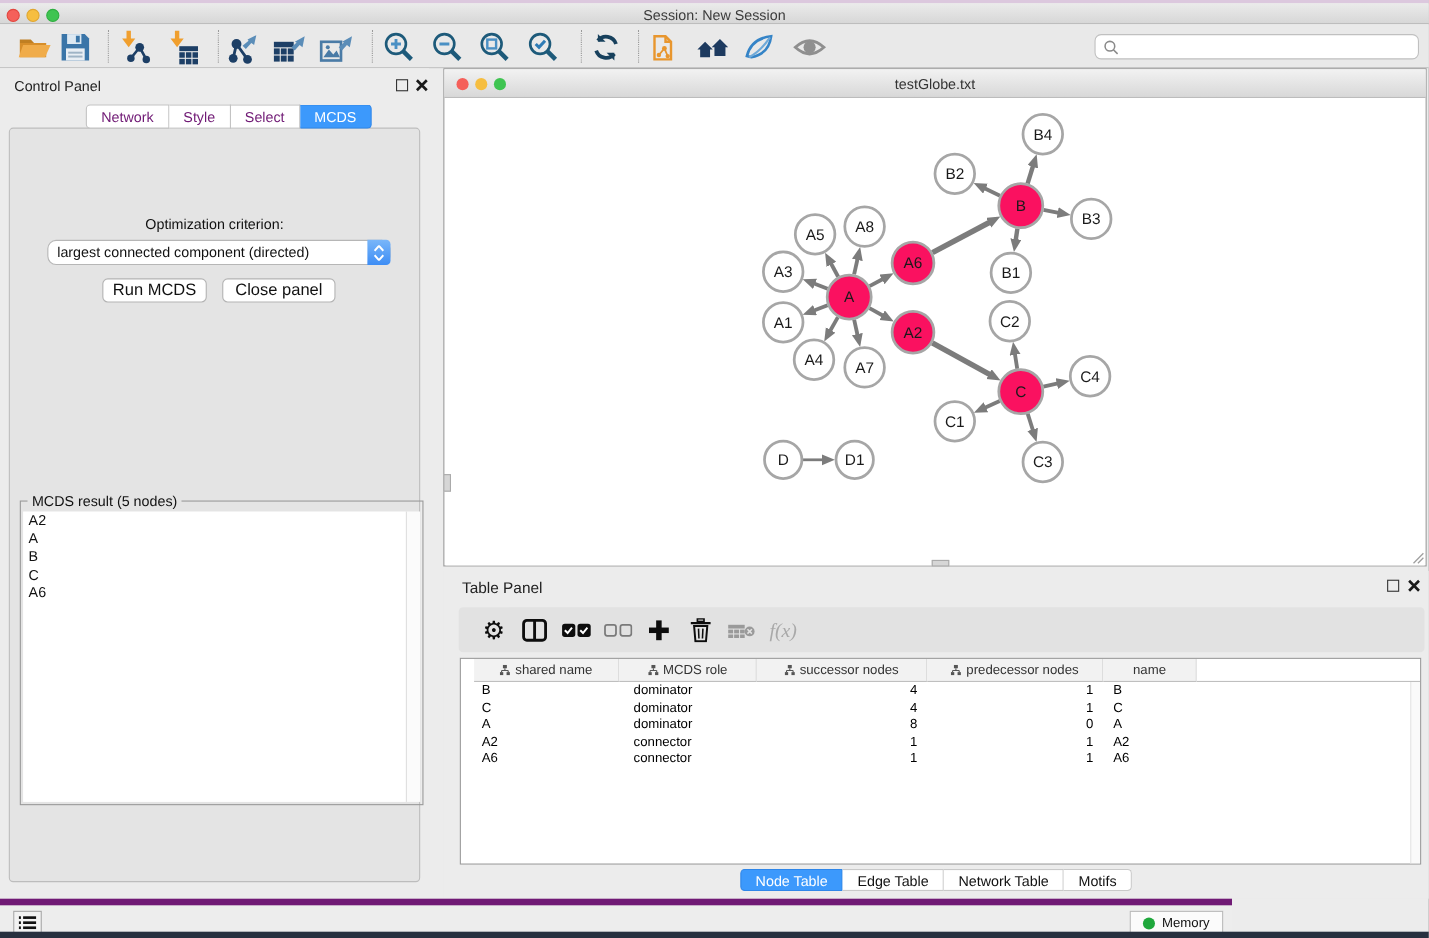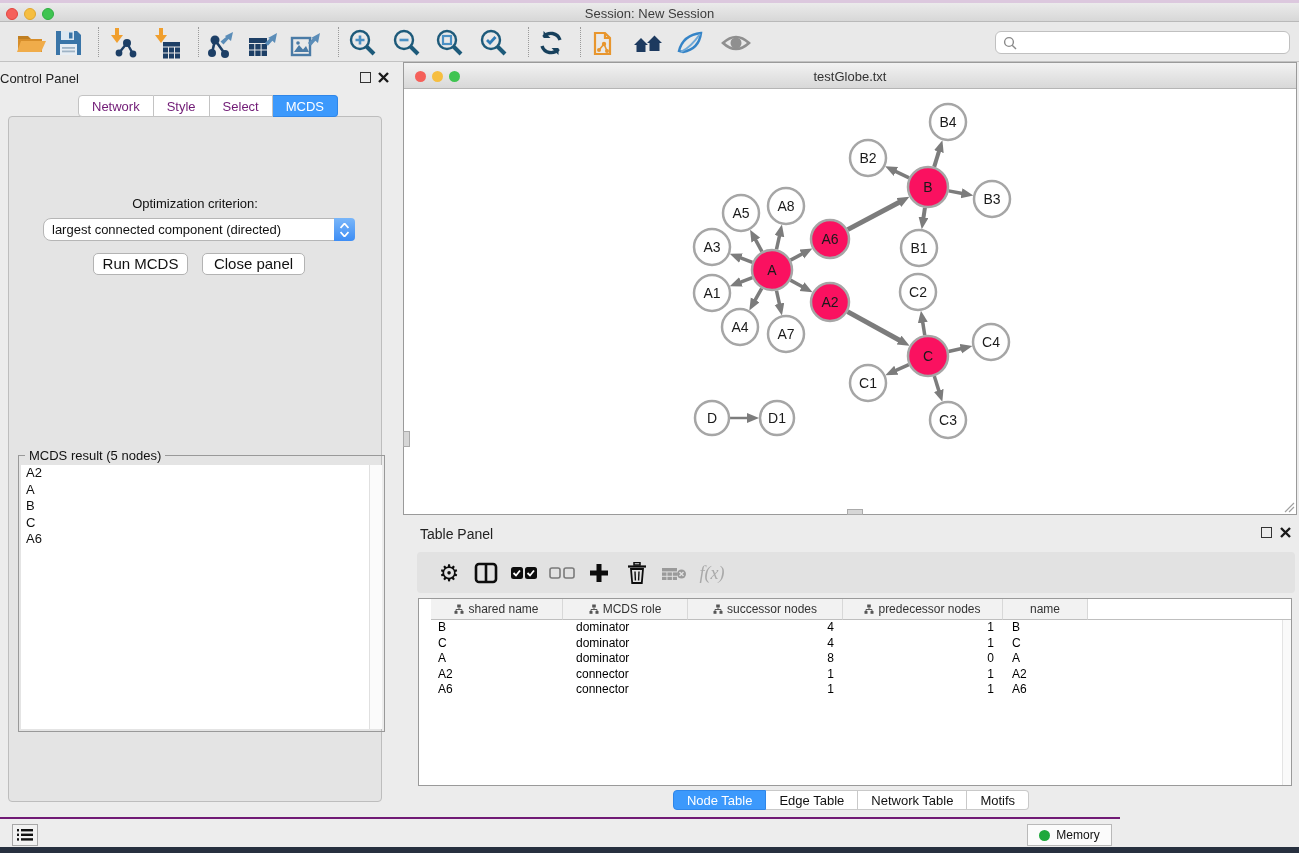--- a/index.html
+++ b/index.html
@@ -28,21 +28,21 @@
   .tbi { position:absolute; top:3px; width:36px; height:36px; display:flex; align-items:center; justify-content:center; }
   .tbsep { position:absolute; top:5px; height:30px; border-left:1px dotted #9a9a9a; }
   .searchbox {
     position:absolute; left:995px; top:9px; width:295px; height:23px;
     background:#fff; border:1px solid #c0c0c0; border-radius:6px;
     display:flex; align-items:center; padding-left:7px;
   }
   .searchbox input { border:none; outline:none; flex:1; font-size:12px; font-family:"Liberation Sans",sans-serif; background:transparent; margin-left:5px;}
   
   .control-panel { position:absolute; left:0; top:62px; width:390px; height:755px; background:#ececec; }
-  .cp-header { position:absolute; left:0; top:9px; font-size:13px; color:#222; }
+  .cp-header { position:absolute; left:13px; top:9px; font-size:13px; color:#222; }
   .panel-float { position:absolute; top:10px; width:11px; height:11px; border:1.5px solid #333; }
   .panel-close { position:absolute; top:9px; width:13px; height:13px; }
   .cp-box {
     position:absolute; left:8px; top:54px; width:374px; height:686px;
     background:#e4e4e4; border:1px solid #bdbdbd; border-radius:4px;
   }
   .cp-tabs { position:absolute; left:78px; top:33px; height:22px; display:flex; z-index:2; }
   .cp-tab {
     height:22px; padding:0 13px; background:#fff; border:1px solid #c3c3c3; border-left:none;
     font-size:13px; line-height:21px; color:#701a75; text-align:center;
@@ -125,21 +125,21 @@
   .tp-tab {
     height:20px; padding:0 13px; background:#fff; border:1px solid #c9c9c9; border-left:none;
     font-size:13px; line-height:19px; color:#111;
   }
   .tp-tab:first-child { border-left:1px solid #c9c9c9; border-radius:4px 0 0 4px; }
   .tp-tab:last-child { border-radius:0 4px 4px 0; }
   .tp-tab.active { background:#3c99fc; border-color:#2f86e8; color:#fff; }
   
   .statusbar {
     position:absolute; left:0; top:817px; width:1120px; height:30px;
-    background:#ededed; border-top:2px solid #701a75;
+    background:#ededed; border-top:6px solid #701a75;
   }
   .list-btn {
     position:absolute; left:12px; top:5px; width:26px; height:22px;
     background:#f2f2f2; border:1px solid #a8a8a8; display:flex; align-items:center; justify-content:center;
   }
   .memory-btn {
     position:absolute; right:8px; top:5px; width:85px; height:22px;
     background:#fbfbfb; border:1px solid #b9b9b9; display:flex; align-items:center; justify-content:center; gap:6px;
     font-size:12px; color:#111;
   }

